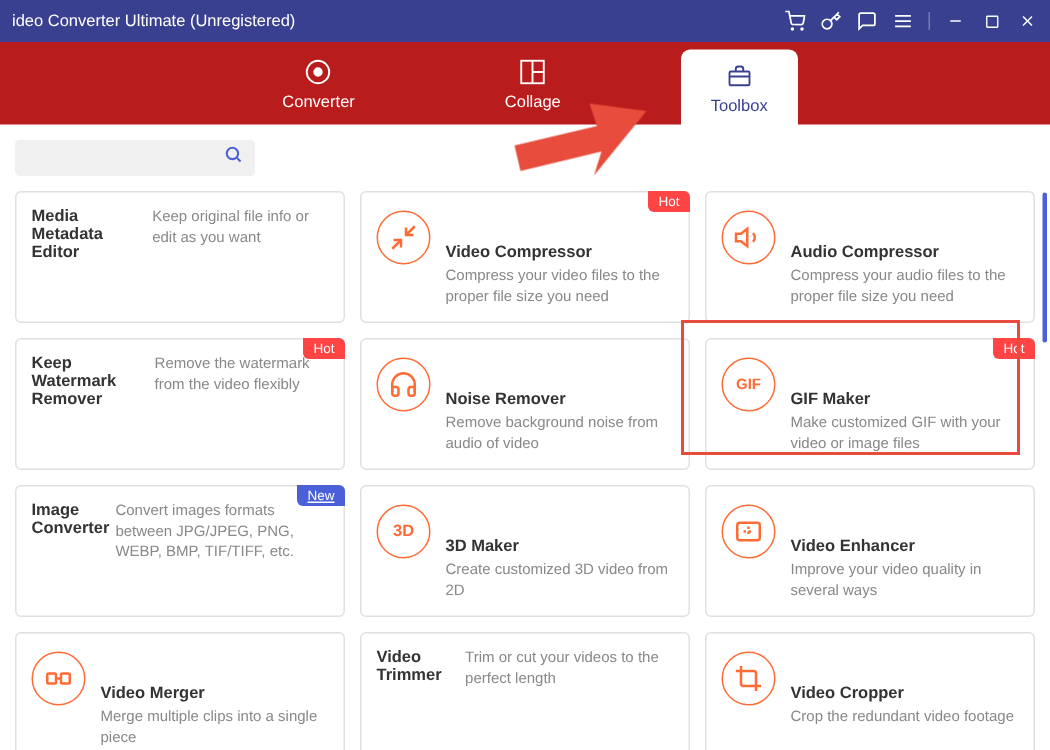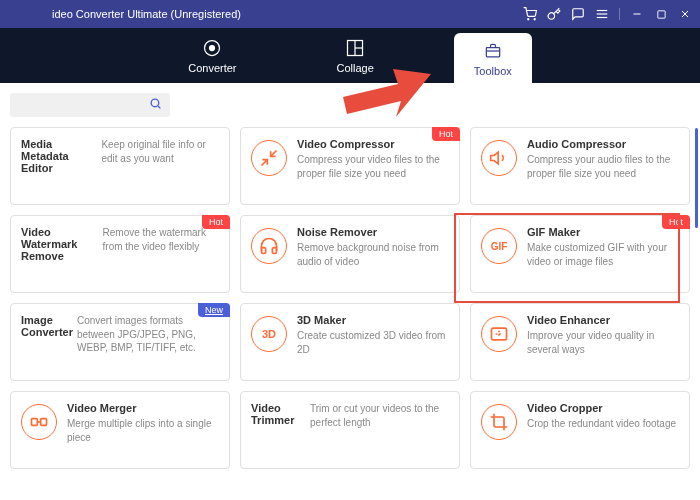--- a/index.html
+++ b/index.html
@@ -1,39 +1,39 @@
 <!DOCTYPE html>
 <html><head>
 <meta charset="utf-8">
 <style>
   * { box-sizing: border-box; margin: 0; padding: 0; }
   body { font-family: Arial, sans-serif; width: 700px; height: 500px; overflow: hidden; background: #fff; }
   
   .titlebar { background: #3a4090; color: #fff; height: 28px; display: flex; align-items: center; justify-content: space-between; padding: 0 8px; font-size: 11px; }
-  .titlebar-left { display: flex; align-items: flex-end; gap: 6px; margin-left: 44px; }
+  .titlebar-left { display: flex; align-items: flex-end; gap: 6px; }
   .titlebar-right { display: flex; align-items: center; gap: 10px; }
   .titlebar-icon { width: 14px; height: 14px; display: flex; align-items: center; justify-content: center; cursor: pointer; }
   .titlebar-sep { width: 1px; height: 12px; background: rgba(255,255,255,0.3); }
   
-  .navbar { background: #0f172a; height: 55px; display: flex; align-items: center; justify-content: center; gap: 60px; position: relative; }
+  .navbar { background: #b91c1c; height: 55px; display: flex; align-items: center; justify-content: center; gap: 60px; position: relative; }
   .nav-item { display: flex; flex-direction: column; align-items: center; color: #fff; font-size: 11px; gap: 4px; cursor: pointer; padding: 6px 20px; }
   .nav-item.active { background: #fff; color: #3a4090; border-radius: 6px 6px 0 0; padding-top: 8px; padding-bottom: 10px; margin-top: 8px; }
   .nav-icon { width: 20px; height: 20px; display: flex; align-items: center; justify-content: center; }
   
   .arrow-annotation { position: absolute; left: 343px; top: 69px; z-index: 100; pointer-events: none; }
   
   .content { padding: 10px; height: calc(500px - 83px); overflow-y: auto; position: relative; }
   
   .searchbar { width: 160px; height: 24px; background: #f0f0f0; border-radius: 3px; display: flex; align-items: center; justify-content: flex-end; padding: 0 8px; margin-bottom: 10px; }
   
   .grid { display: grid; grid-template-columns: repeat(3, 1fr); gap: 10px; }
   .card { border: 1px solid #e0e0e0; border-radius: 4px; padding: 10px; position: relative; background: #fff; min-height: 78px; display: flex; gap: 10px; cursor: pointer; }
   .card-noicon { flex-direction: row; gap: 4px; }
   .card-icon { width: 36px; height: 36px; border: 1.5px solid #ff6b35; border-radius: 50%; display: flex; align-items: center; justify-content: center; flex-shrink: 0; margin-top: 2px; }
-  .card-body { flex: 1; }
+  .card-body { flex: 1; margin-top: 24px; }
   .card-title { font-size: 11px; font-weight: bold; color: #333; margin-bottom: 3px; }
   .card-desc { font-size: 10px; color: #888; line-height: 1.35; }
   .badge { position: absolute; top: -1px; right: -1px; color: #fff; font-size: 9px; padding: 2px 7px; border-radius: 0 4px 0 4px; }
   .badge-hot { background: #ff4444; }
   .badge-new { background: #4a5fd8; text-decoration: underline; }
   
   .highlight-box { position: absolute; border: 2.5px solid #e74c3c; pointer-events: none; z-index: 50; }
   
   .scroll-indicator { position: absolute; right: 2px; top: 45px; width: 3px; height: 100px; background: #4a5fd8; border-radius: 2px; }
 </style>
@@ -168,21 +168,21 @@
           </svg>
         </div>
       <div class="card-body">
         <div class="card-title">Audio Compressor</div>
         <div class="card-desc">Compress your audio files to the proper file size you need</div>
       </div>
     </div>
 
     <div class="card card-noicon">
       <span class="badge badge-hot">Hot</span>
-      <div class="card-title">Video Watermark Remove</div>
+      <div class="card-title">Keep Watermark Remover</div>
       <div class="card-desc">Remove the watermark from the video flexibly</div>
     </div>
 
     <div class="card">
       <div class="card-icon">
           <svg width="20" height="20" viewBox="0 0 24 24" fill="none" stroke="#ff6b35" stroke-width="2">
             <path d="M3 18v-6a9 9 0 0 1 18 0v6"></path>
             <path d="M21 19a2 2 0 0 1-2 2h-1a2 2 0 0 1-2-2v-3a2 2 0 0 1 2-2h3zM3 19a2 2 0 0 0 2 2h1a2 2 0 0 0 2-2v-3a2 2 0 0 0-2-2H3z"></path>
           </svg>
         </div>

